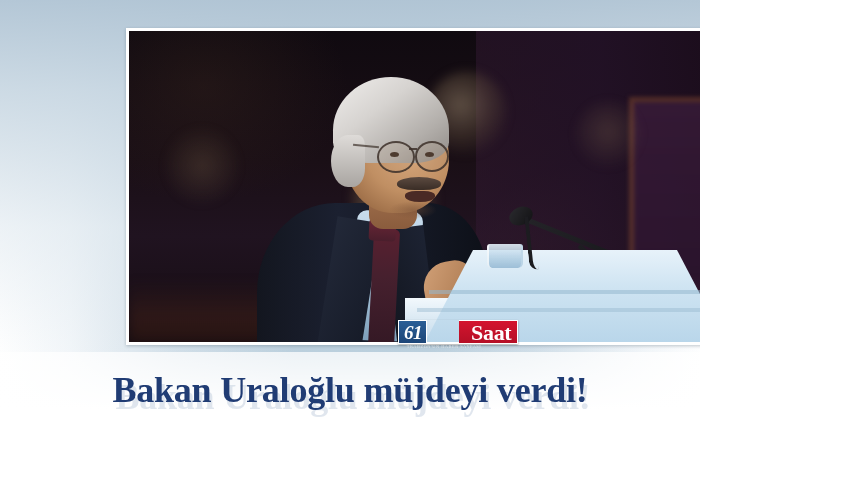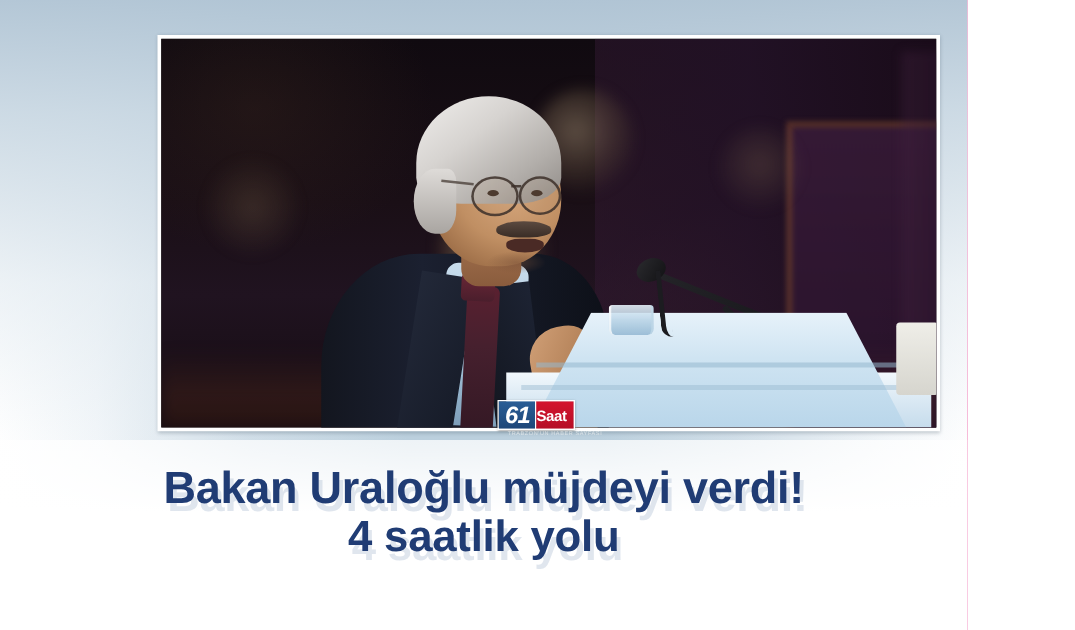--- a/index.html
+++ b/index.html
@@ -9,24 +9,25 @@
   body {
     width: 860px;
     height: 504px;
     overflow: hidden;
     font-family: "Liberation Sans", sans-serif;
     background: #ffffff;
   }
 
   #page {
     position: relative;
-    width: 774px;
+    width: 700px;
     height: 504px;
     overflow: hidden;
     background: #ec4899;
+    font-family: Liberation Serif, serif;
   }
 
   
   .bg-gradient {
     position: absolute;
     inset: 0;
     background:
       linear-gradient(to bottom,
         rgba(176,196,212,0.95) 0%,
         rgba(196,212,224,0.85) 18%,
@@ -427,28 +428,29 @@
     line-height: 24px;
     padding: 0 4px 0 5px;
     font-style: italic;
     letter-spacing: -0.5px;
     border: 1px solid #ffffff;
     box-sizing: border-box;
   }
   .logo-saat {
     background: linear-gradient(to bottom, #d4142e 0%, #b50f26 100%);
     color: #ffffff;
-    font-size: 12px;
+    font-size: 22px;
     font-weight: bold;
     line-height: 24px;
-    padding: 0 6px 0 0;
+    padding: 0 6px 0 12px;
     letter-spacing: -0.3px;
     border: 1px solid #ffffff;
     border-left: none;
     box-sizing: border-box;
+    margin-left: 32px;
   }
   .logo-tagline {
     position: absolute;
     left: 400px;
     top: 344px;
     width: 88px;
     font-size: 4.4px;
     letter-spacing: 0.5px;
     color: rgba(245,245,245,0.65);
     text-align: center;
@@ -543,16 +545,15 @@
   </div>
 
   <div class="logo">
     <span class="logo-61">61</span>
     <span class="logo-saat">Saat</span>
   </div>
   <div class="logo-tagline">TRABZON'UN HABER SAYFASI</div>
 
   <div class="headline">
     <span class="hl-line hl-1">Bakan Uraloğlu müjdeyi verdi!</span>
-    <span class="hl-line hl-2">4 saatlik yolu</span>
   </div>
 
 </div>
 
 </body></html>

